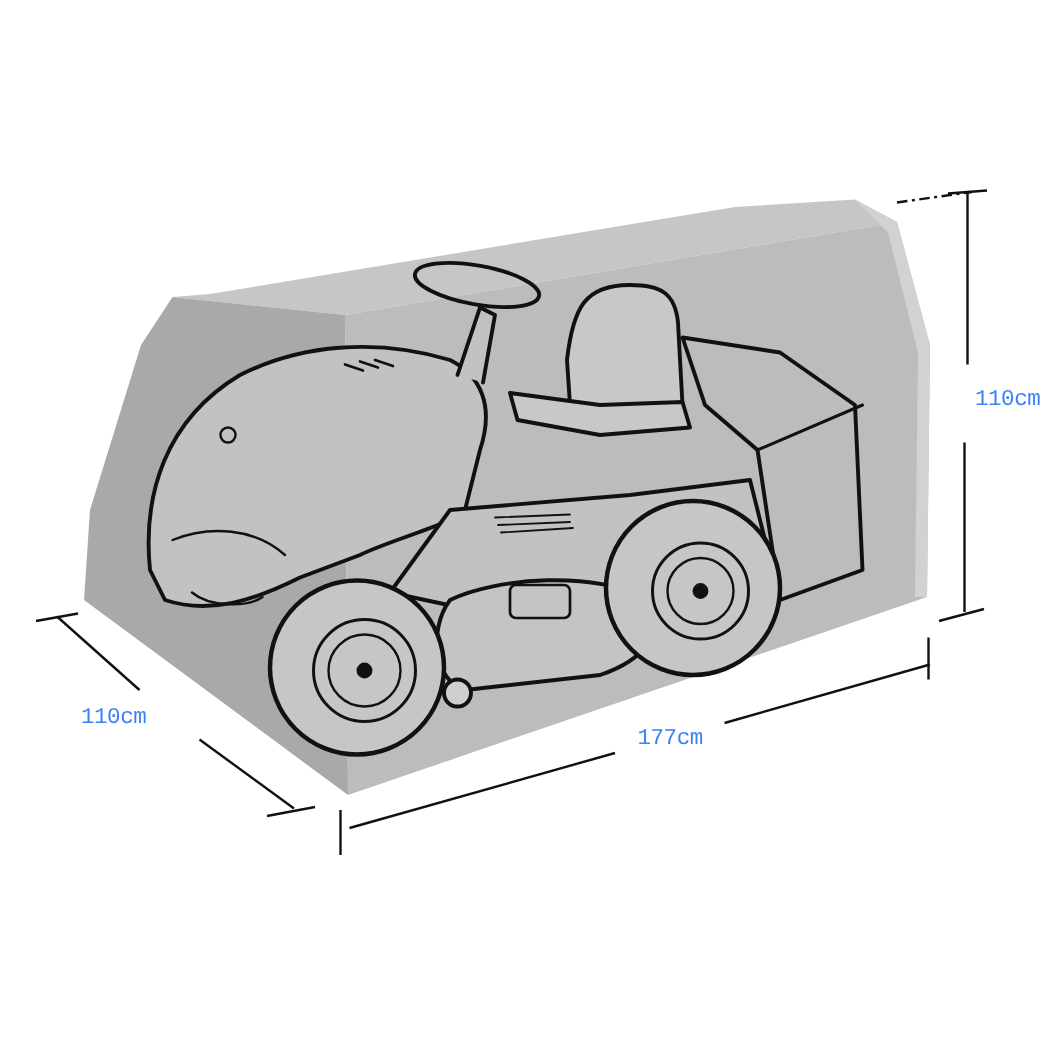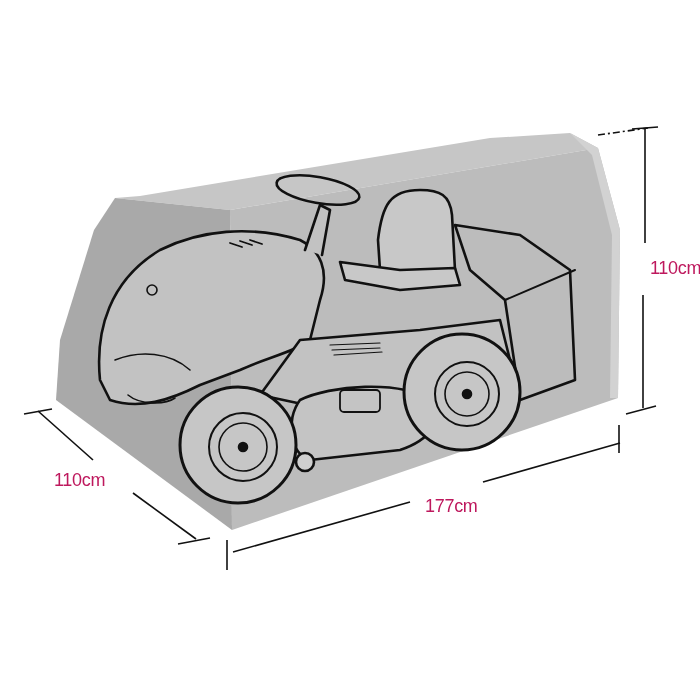--- a/index.html
+++ b/index.html
@@ -1,21 +1,21 @@
 <!DOCTYPE html>
 <html><head>
 <meta charset="utf-8">
 <style>
   html, body { margin: 0; padding: 0; background: #ffffff; }
   body { width: 700px; height: 700px; overflow: hidden; position: relative; font-family: "DejaVu Sans", sans-serif; }
   #diagram { position: absolute; left: 0; top: 0; width: 700px; height: 700px; }
-  .dim-label { position: absolute; font-family: Liberation Sans, sans-serif; font-size: 18px; color: #be185d; letter-spacing: -0.3px; }
+  .dim-label { position: absolute; font-family: Liberation Mono, monospace; font-size: 15px; color: #3b82f6; letter-spacing: -0.3px; }
   #label-height { left: 650px; top: 258px; }
   #label-depth { left: 54px; top: 470px; }
-  #label-width { left: 425px; top: 484px; margin-top: 12px; }
+  #label-width { left: 425px; top: 484px; }
 </style>
 </head>
 <body>
 
 <svg id="diagram" viewBox="0 0 700 700" xmlns="http://www.w3.org/2000/svg">
 
   <g>
 
     <polygon points="115,198 140,196 490,138 570,133 598,148 230,210" fill="#c6c6c6"></polygon>
 

